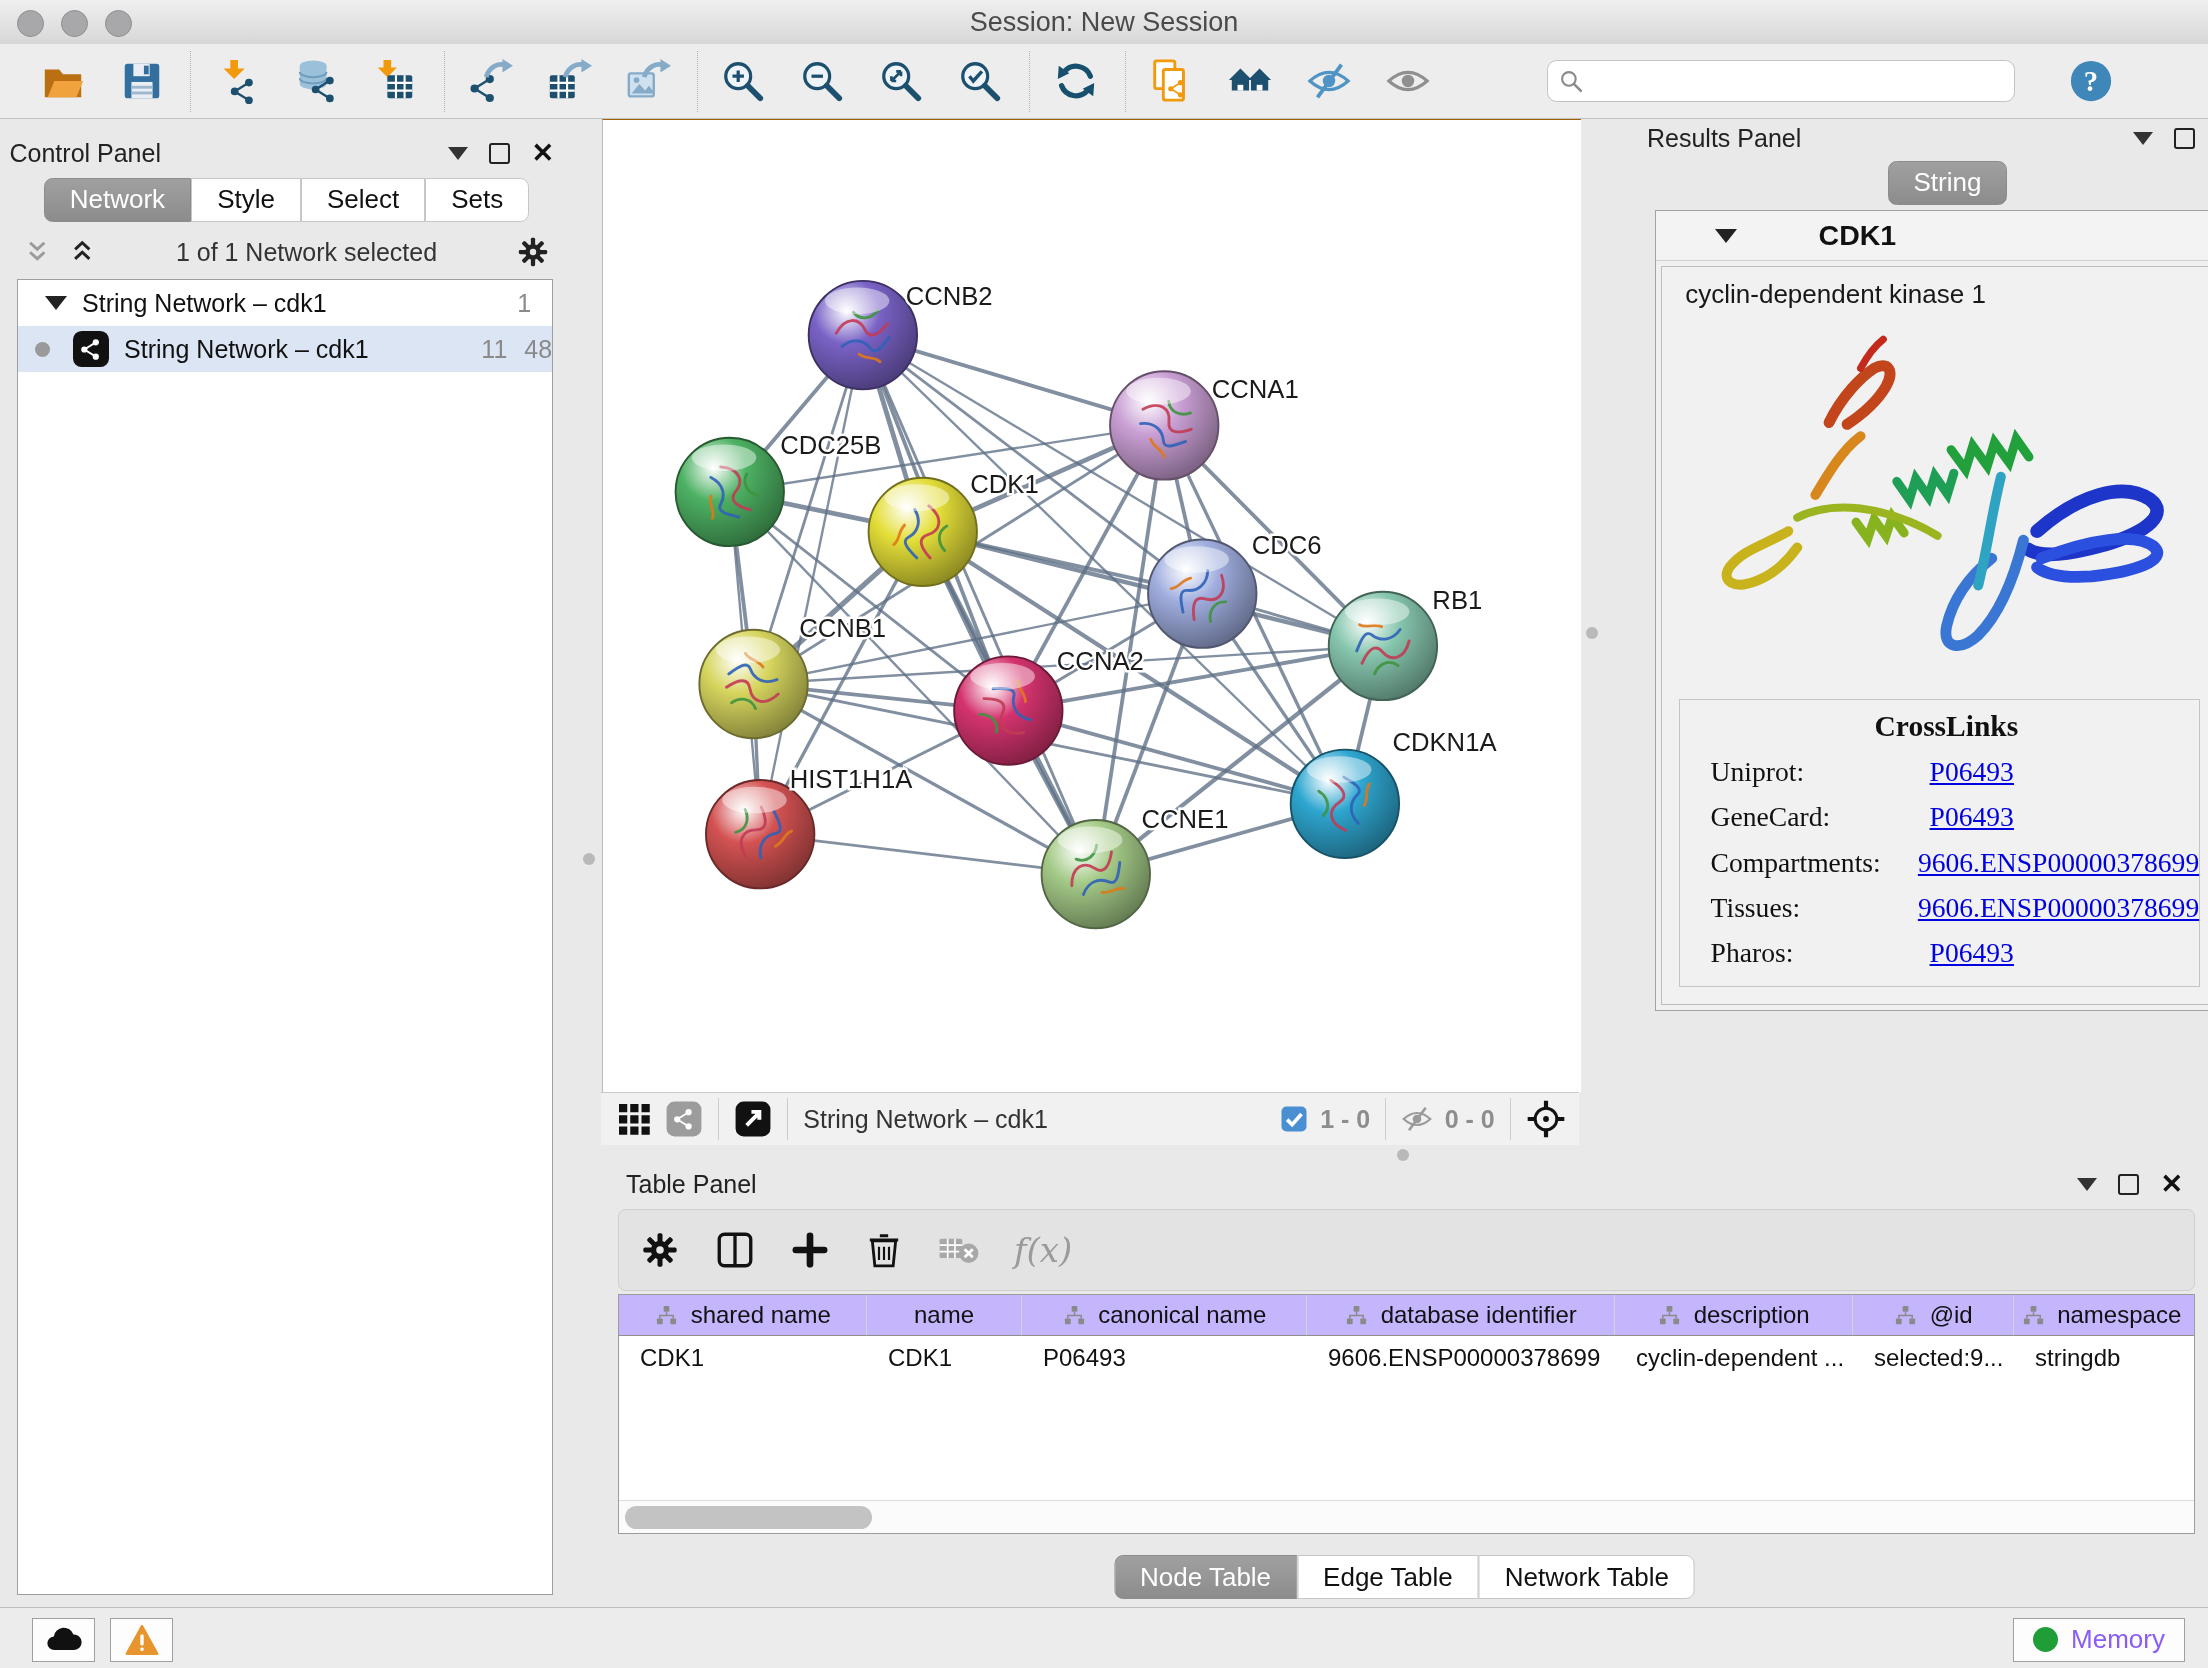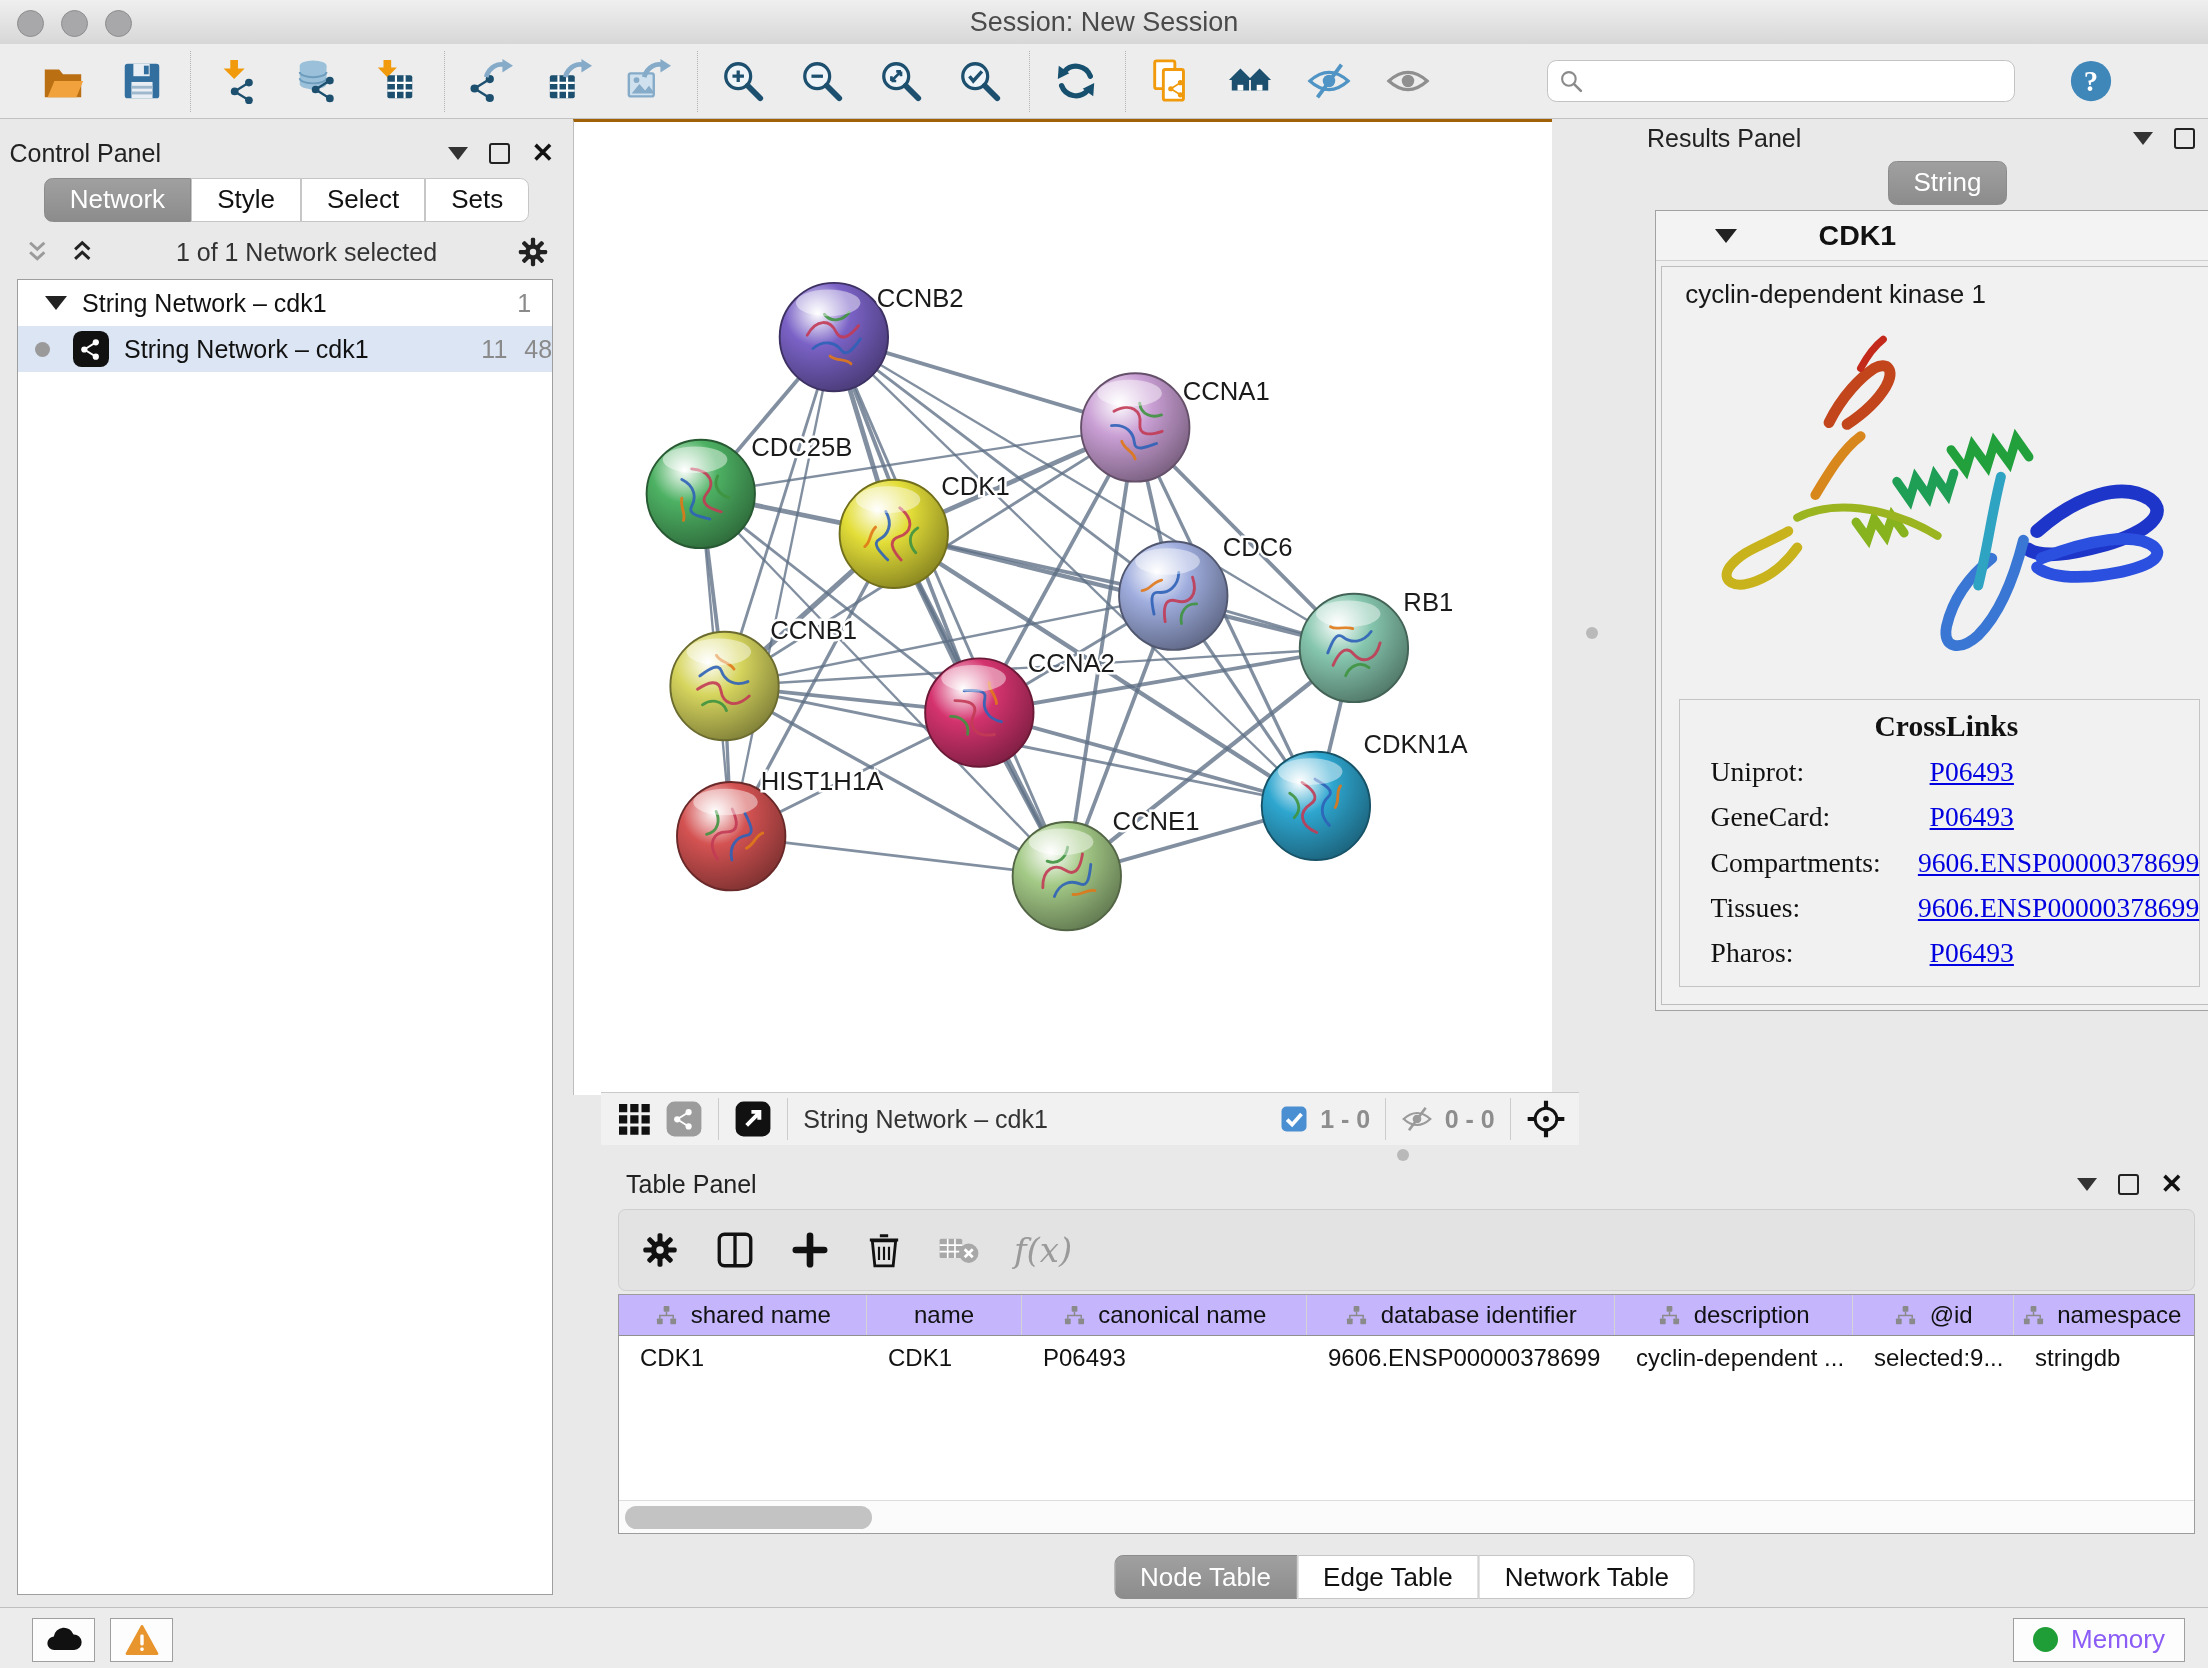--- a/index.html
+++ b/index.html
@@ -36,21 +36,21 @@
   #net-toolbar{display:flex;align-items:center;height:46px;margin-top:7.6px;padding:0 13.3px;}
   #net-toolbar .status{flex:1;text-align:center;font-size:25px;color:#333;}
   #tree-box{margin-top:3.8px;margin-left:7.6px;width:536px;height:1316px;background:#fff;border:1.9px solid #9e9e9e;box-sizing:border-box;}
   .tree-row{display:flex;align-items:center;height:46px;font-size:25px;color:#111;}
   .tree-row .cnt{color:#8a8a8a;margin-left:17px;}
   .tree-caret{width:0;height:0;border-left:11.4px solid transparent;border-right:11.4px solid transparent;border-top:14.3px solid #222;margin:0 15px 0 27px;}
   .tree-dot{width:15px;height:15px;border-radius:50%;background:#9a9a9a;margin:0 23px 0 17px;}
   .share-badge{width:36px;height:36px;border-radius:8.6px;background:#111;display:flex;align-items:center;justify-content:center;margin-right:15px;}
   .row-sel{background:#dbe5f4;}
   
-  #network-canvas{left:573px;top:119px;width:978px;height:973px;background:#fff;border-left:1px solid #bdbdbd;border-top:3px solid #a16207;}
+  #network-canvas{left:602px;top:119px;width:978px;height:973px;background:#fff;border-left:1px solid #bdbdbd;border-top:1px solid #a16207;}
   .node-label{font-size:27px;fill:#1a1a1a;paint-order:stroke;stroke:#ffffff;stroke-width:5px;font-family:"Liberation Sans",sans-serif;}
   #net-statusbar{left:601px;top:1092px;width:978px;height:52px;background:#f1f1f1;border-top:1px solid #c9c9c9;
     display:flex;align-items:center;font-size:25px;color:#333;}
   .sb-sep{height:42px;border-left:1px solid #cccccc;margin:0 15px;}
   .sb-counts{color:#8d8d8d;font-size:25px;font-weight:bold;}
   
   .split-dot{width:12.4px;height:12.4px;border-radius:50%;background:#b9b9b9;}
   
   #results-panel{left:1602px;top:119px;width:601px;height:1046px;margin-left:45px;}
   #rp-tab{display:flex;justify-content:center;margin-top:3.8px;}

